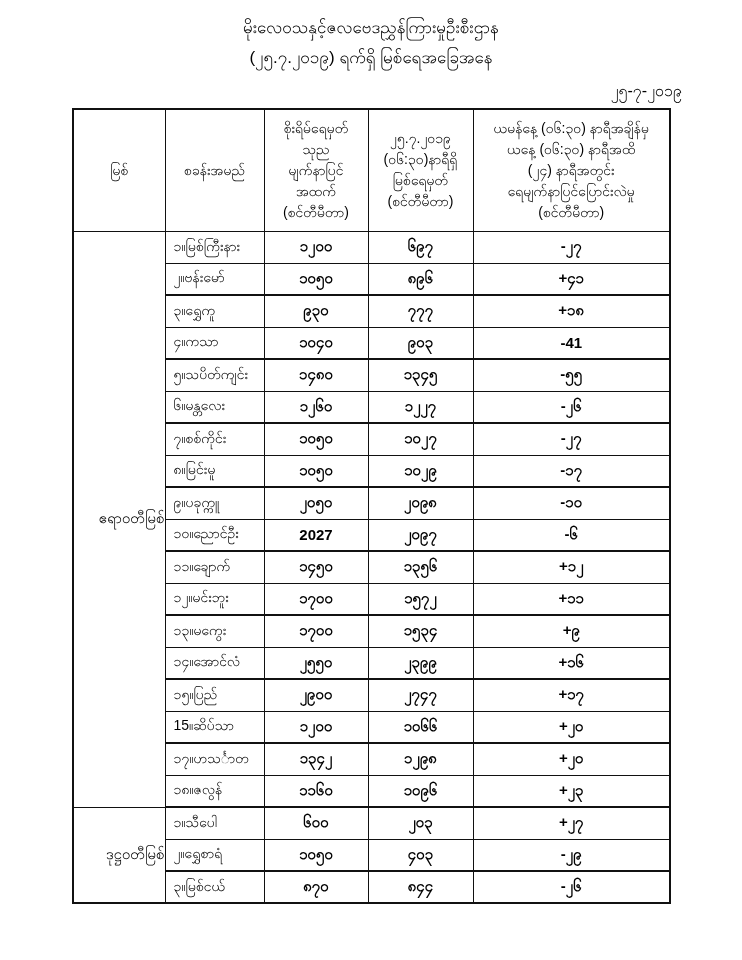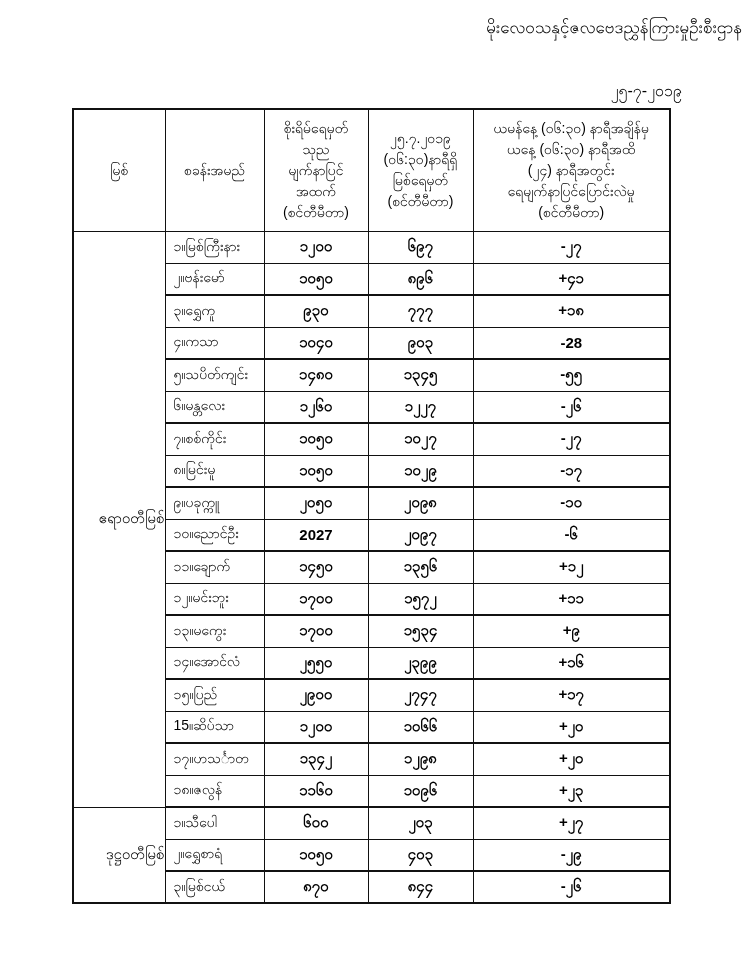--- a/index.html
+++ b/index.html
@@ -10,21 +10,21 @@
     color: #000000;
   }
   .page {
     position: relative;
     width: 742px;
     height: 960px;
     background: #ffffff;
     overflow: hidden;
   }
   .doc-title {
-    text-align: right;
+    text-align: center;
     padding-top: 16px;
     font-size: 17px;
     line-height: 1.4;
   }
   .doc-subtitle {
     text-align: center;
     margin-top: 6px;
     font-size: 17px;
   }
   .doc-date {
@@ -74,20 +74,21 @@
     text-align: right;
     font-size: 15px;
   }
   tr.thick td { border-bottom-width: 2px; }
 </style>
 </head>
 <body>
 
 <div class="page">
   <div class="doc-title">မိုးလေဝသနှင့်ဇလဗေဒညွှန်ကြားမှုဦးစီးဌာန</div>
+  <div class="doc-subtitle">(၂၅.၇.၂၀၁၉) ရက်ရှိ မြစ်ရေအခြေအနေ</div>
   <div class="doc-date">၂၅-၇-၂၀၁၉</div>
 
   <table class="river-table">
     <colgroup>
       <col style="width:92px">
       <col style="width:99px">
       <col style="width:104px">
       <col style="width:105px">
       <col style="width:197px">
     </colgroup>
@@ -128,21 +129,21 @@
       <tr>
         <td class="station-cell">၃။ရွှေကူ</td>
         <td class="num-cell">၉၃၀</td>
         <td class="num-cell">၇၇၇</td>
         <td class="num-cell">+၁၈</td>
       </tr>
       <tr class="thick">
         <td class="station-cell">၄။ကသာ</td>
         <td class="num-cell">၁၀၄၀</td>
         <td class="num-cell">၉၀၃</td>
-        <td class="num-cell">-28</td>
+        <td class="num-cell">-41</td>
       </tr>
       <tr>
         <td class="station-cell">၅။သပိတ်ကျင်း</td>
         <td class="num-cell">၁၄၈၀</td>
         <td class="num-cell">၁၃၄၅</td>
         <td class="num-cell">-၅၅</td>
       </tr>
       <tr class="thick">
         <td class="station-cell">၆။မန္တလေး</td>
         <td class="num-cell">၁၂၆၀</td>

